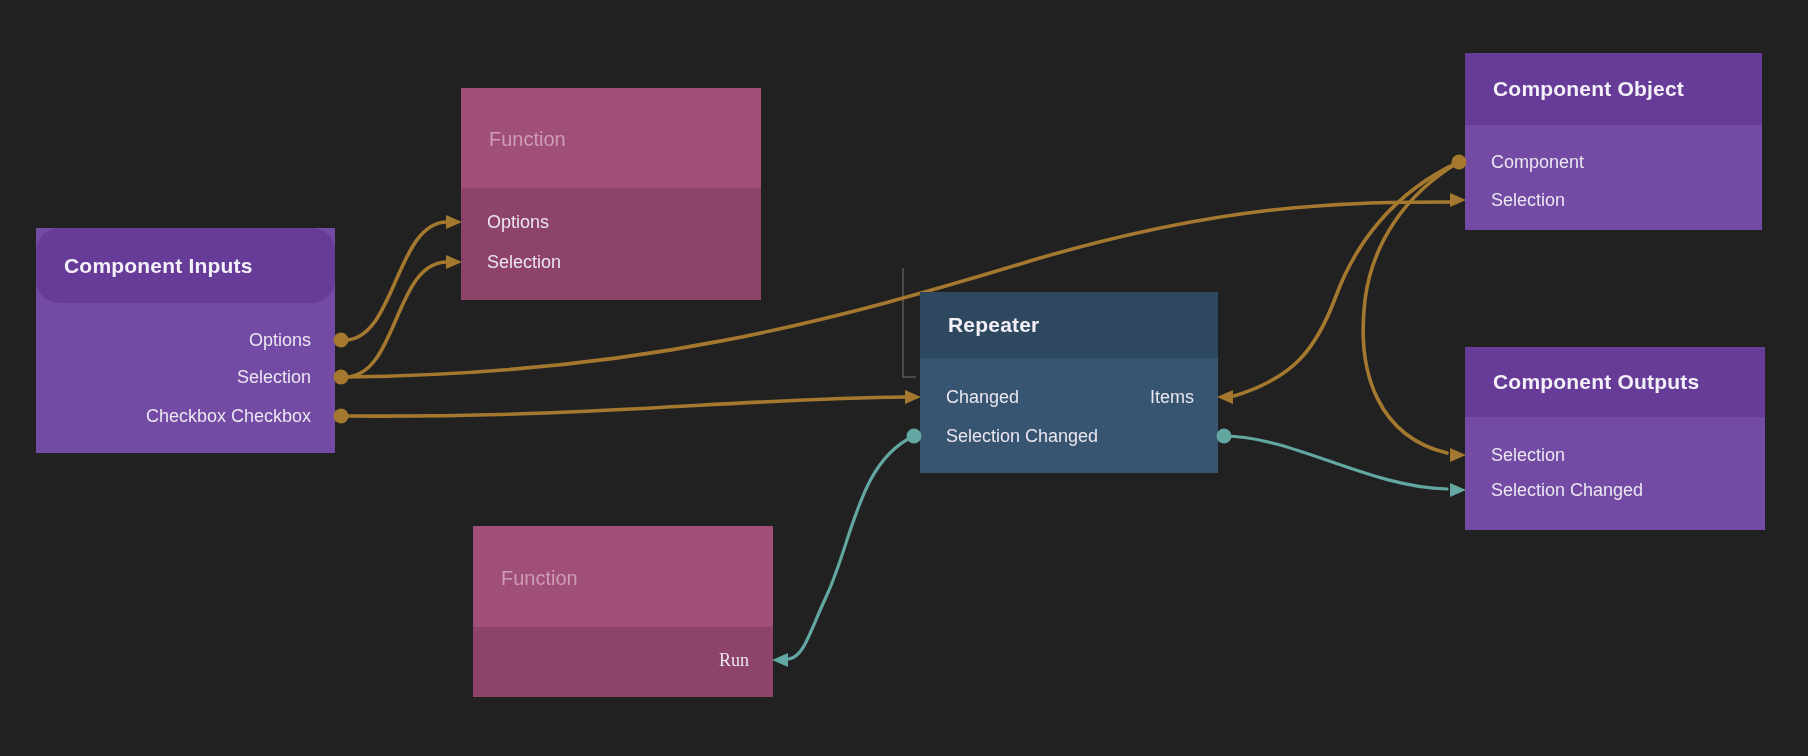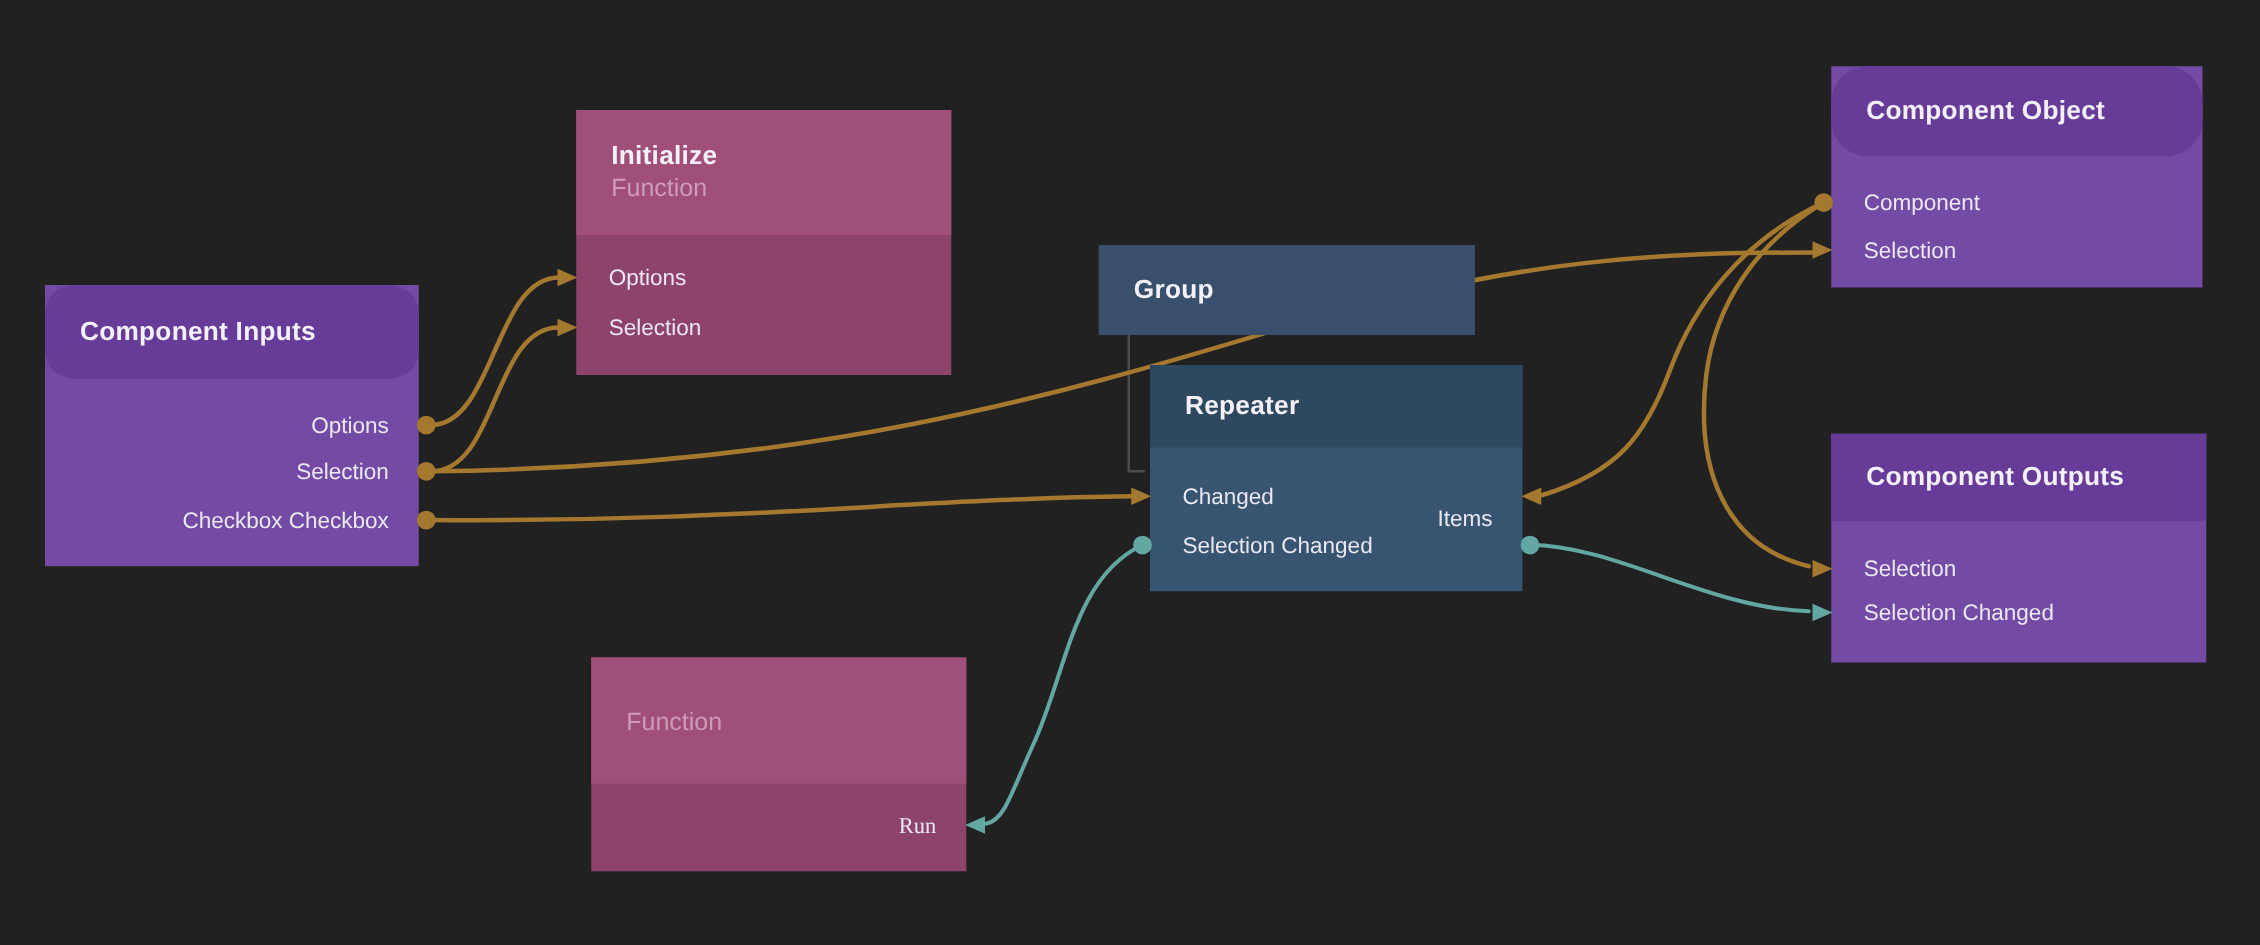--- a/index.html
+++ b/index.html
@@ -48,58 +48,51 @@
     </div>
     <div class="bd">
         <div class="port right" style="top: 24px;">Options</div>
         <div class="port right" style="top: 61px;">Selection</div>
         <div class="port right" style="top: 100px;">Checkbox Checkbox</div>
       </div>
   </div>
 
   <div class="node t-pink" style="left: 461px; top: 88px; width: 300px; height: 212px;">
     <div class="hd" style="height: 100px;">
-      <div class="title">Initialize</div>
       <div class="subtitle">Function</div>
     </div>
     <div class="bd">
         <div class="port left" style="top: 21px;">Options</div>
         <div class="port left" style="top: 61px;">Selection</div>
       </div>
   </div>
 
-  <div class="node t-bluehdr" style="left: 879px; top: 196px; width: 301px; height: 72px;">
-    <div class="hd" style="height: 72px;">
-      <div class="title">Group</div>
-    </div>
-    <div class="bd"></div>
-  </div>
 
   <div class="node t-blue" style="left: 920px; top: 292px; width: 298px; height: 181px;">
     <div class="hd" style="height: 66px;">
       <div class="title">Repeater</div>
     </div>
     <div class="bd">
         <div class="port left" style="top: 26px;">Changed</div>
         <div class="port left" style="top: 65px;">Selection Changed</div>
-        <div class="port right" style="top: 44px; margin-left: 44px;">Items</div>
+        <div class="port right" style="top: 26px; margin-left: 44px;">Items</div>
       </div>
   </div>
 
   <div class="node t-pink" style="left: 473px; top: 526px; width: 300px; height: 171px;">
     <div class="hd" style="height: 101px;">
       <div class="subtitle">Function</div>
     </div>
     <div class="bd">
         <div class="port right" style="top: 20px; font-family: Liberation Serif, serif;">Run</div>
       </div>
   </div>
 
   <div class="node t-purple" style="left: 1465px; top: 53px; width: 297px; height: 177px;">
-    <div class="hd" style="height: 72px; border-radius: 29px;">
+    <div class="hd" style="height: 72px;">
       <div class="title">Component Object</div>
     </div>
     <div class="bd">
         <div class="port left" style="top: 24px;">Component</div>
         <div class="port left" style="top: 62px;">Selection</div>
       </div>
   </div>
 
   <div class="node t-purple" style="left: 1465px; top: 347px; width: 300px; height: 183px;">
     <div class="hd" style="height: 70px;">

